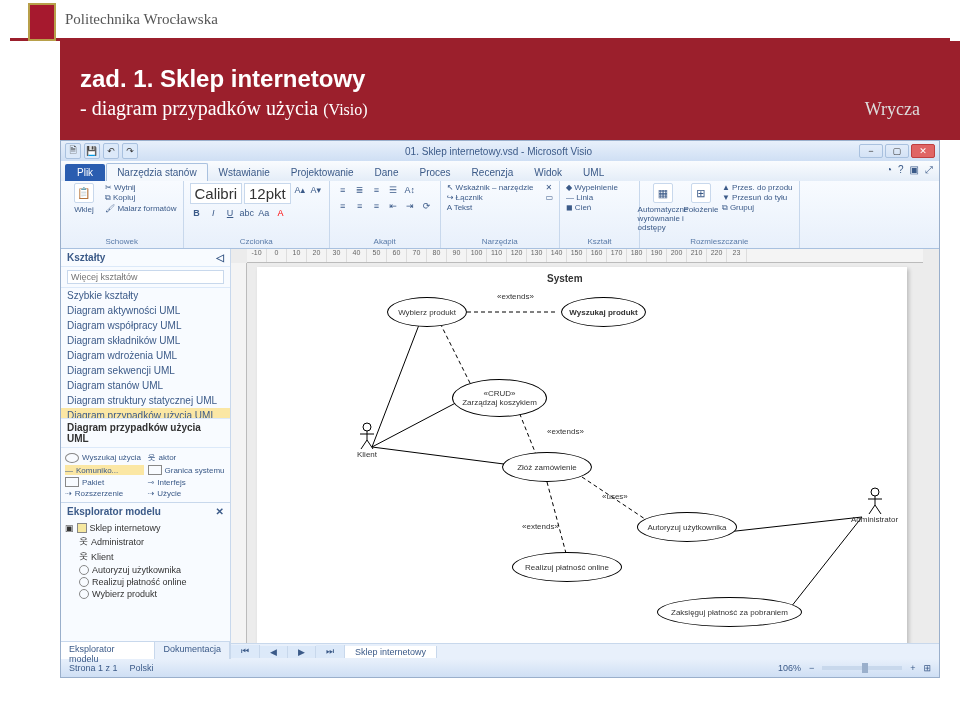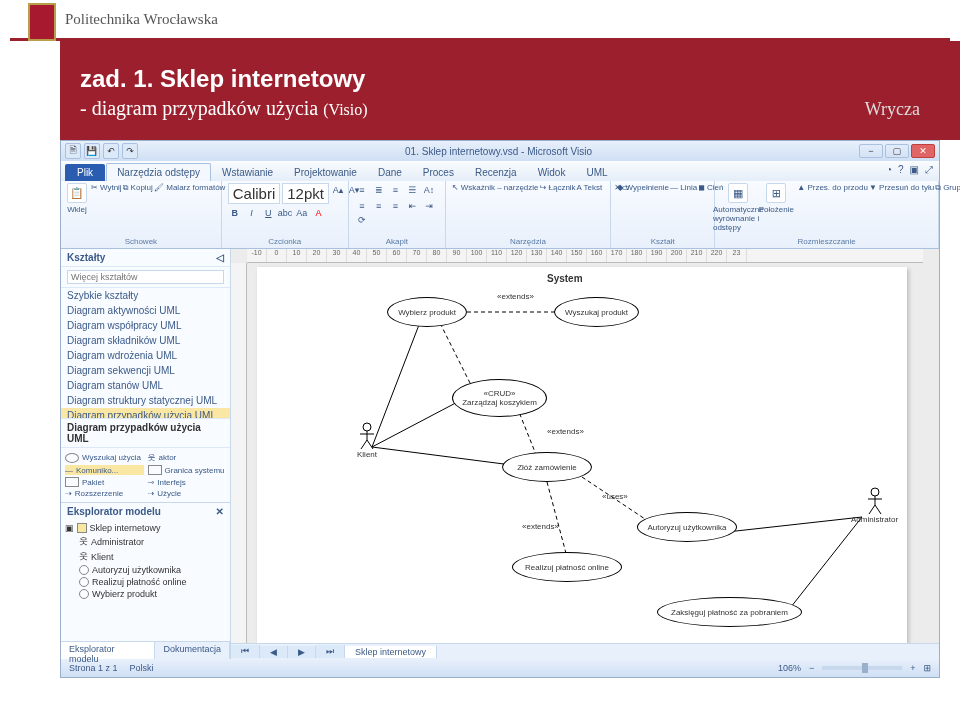--- a/index.html
+++ b/index.html
@@ -33,21 +33,21 @@
   .rtab { padding:3px 10px; color:#3b5a88; cursor:pointer; }
   .rtab.active { background:#f4f8fd; border:1px solid #a9c1df; border-bottom:none; border-radius:2px 2px 0 0; }
   .help-q { position:absolute; right:6px; top:3px; color:#3b5a88; display:flex; gap:6px; font-size:10px; }
   
   .ribbon { height:68px; background:linear-gradient(#f8fbff,#e8f0fb); border-bottom:1px solid #a9c1df; display:flex; }
   .rgroup { border-right:1px solid #c8d8ec; padding:2px 6px; display:flex; flex-direction:column; justify-content:space-between; min-width:40px; }
   .rgroup-label { font-size:8px; color:#5a7ba8; text-align:center; }
   .rgroup-body { display:flex; gap:4px; align-items:flex-start; flex:1; }
   .big-btn { display:flex; flex-direction:column; align-items:center; width:34px; font-size:8px; color:#3b5a88; }
   .big-btn .ic { width:20px; height:20px; background:#fff; border:1px solid #c8d8ec; border-radius:2px; margin-bottom:2px; display:flex;align-items:center;justify-content:center;font-size:11px; }
-  .small-row { display:flex; flex-direction:row; gap:1px; font-size:8px; color:#3b5a88; }
+  .small-row { display:flex; flex-direction:column; gap:1px; font-size:8px; color:#3b5a88; }
   .small-row span { white-space:nowrap; }
   .font-sel { display:flex; gap:2px; }
   .font-sel .sel { border:1px solid #c8d8ec; background:#fff; padding:1px 4px; font-size:15px; }
   .minibtn { width:14px; height:14px; border:1px solid transparent; display:inline-flex; align-items:center; justify-content:center; font-size:9px; color:#3b5a88; }
   
   
   .main { display:flex; height:410px; }
   .sidebar { width:170px; border-right:1px solid #c8d8ec; background:#f8fbff; display:flex; flex-direction:column; }
   .sb-head { padding:3px 6px; font-weight:bold; color:#3b5a88; display:flex; justify-content:space-between; align-items:center; border-bottom:1px solid #dce9f9; }
   .sb-search { padding:3px 6px; border-bottom:1px solid #dce9f9; }
@@ -126,21 +126,21 @@
     <div class="wintitle">01. Sklep internetowy.vsd - Microsoft Visio</div>
     <div class="wincontrols">
       <div class="wc">−</div>
       <div class="wc">▢</div>
       <div class="wc cl">✕</div>
     </div>
   </div>
 
   <div class="ribbon-tabs">
     <div class="file-tab">Plik</div>
-    <div class="rtab active">Narzędzia odstępy</div>
+    <div class="rtab active">Narzędzia stanów</div>
     <div class="rtab">Wstawianie</div>
     <div class="rtab">Projektowanie</div>
     <div class="rtab">Dane</div>
     <div class="rtab">Proces</div>
     <div class="rtab">Recenzja</div>
     <div class="rtab">Widok</div>
     <div class="rtab">UML</div>
     <div class="help-q">
       <span>◔</span>
       <span>?</span>
@@ -381,21 +381,21 @@
           <line x1="260" y1="140" x2="280" y2="190" stroke="#000" stroke-dasharray="4,3"></line>
           <line x1="290" y1="215" x2="310" y2="290" stroke="#000" stroke-dasharray="4,3"></line>
           <line x1="325" y1="210" x2="400" y2="260" stroke="#000" stroke-dasharray="4,3"></line>
           <line x1="605" y1="250" x2="470" y2="265" stroke="#000"></line>
           <line x1="605" y1="250" x2="530" y2="345" stroke="#000"></line>
         </svg>
         <div class="sys-title" style="left:290px; top:6px;">System</div>
 
         <div class="uc-ellipse" style="left:130px; top:30px; width:80px; height:30px;">Wybierz produkt</div>
         <div class="rel-label" style="left:240px; top:25px;">«extends»</div>
-        <div class="uc-ellipse" style="left:297px; top:30px; width:85px; height:30px;">Wyszukaj produkt</div>
+        <div class="uc-ellipse" style="left:304px; top:30px; width:85px; height:30px;font-weight:bold;">Wyszukaj produkt</div>
 
         <div class="uc-ellipse" style="left:195px; top:112px; width:95px; height:38px; flex-direction:column;">
           <span>«CRUD»</span>
           <span>Zarządzaj koszykiem</span>
         </div>
         <div class="rel-label" style="left:290px; top:160px;">«extends»</div>
 
         <div class="uc-ellipse" style="left:245px; top:185px; width:90px; height:30px;">Złóż zamówienie</div>
         <div class="rel-label" style="left:345px; top:225px;">«uses»</div>
         <div class="rel-label" style="left:265px; top:255px;">«extends»</div>

